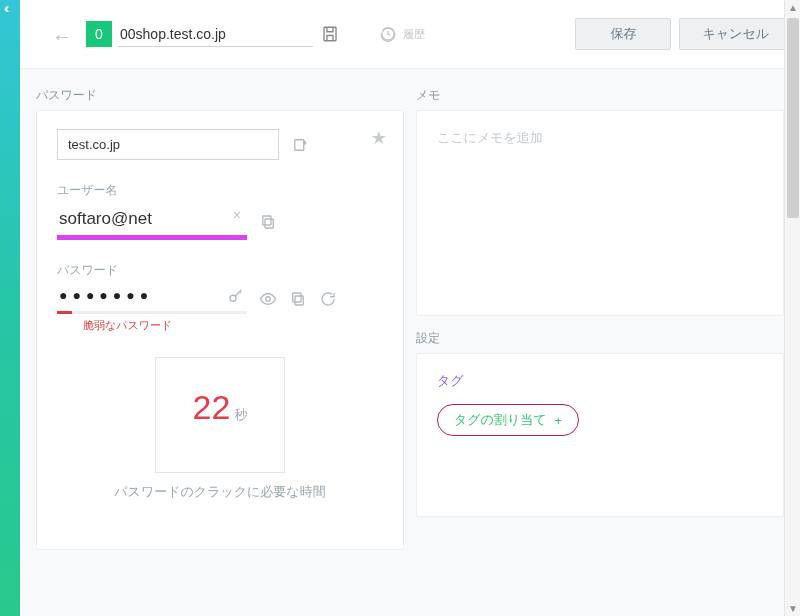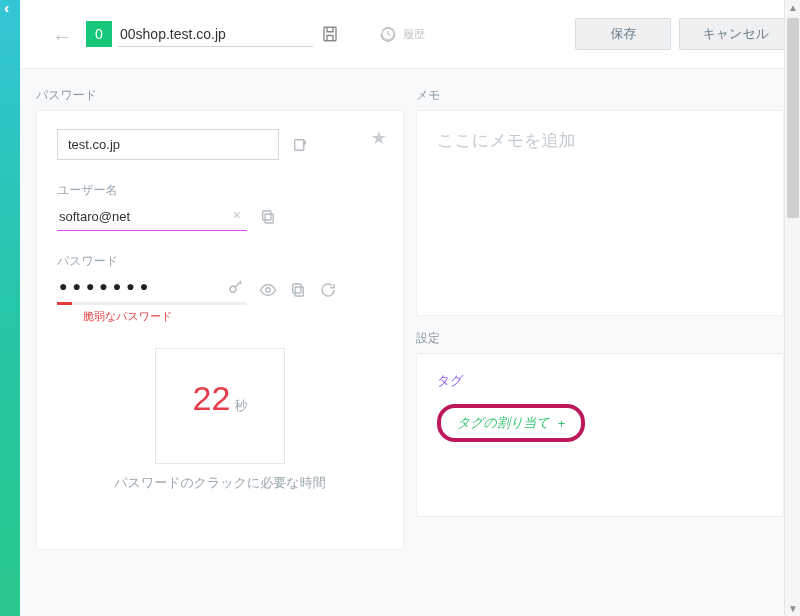--- a/index.html
+++ b/index.html
@@ -181,23 +181,23 @@
     padding: 7px 10px;
     font-size: 13px;
     color: #333;
     outline: none;
     background: #fff;
     max-width: 222px;
   }
   .underline-input {
     flex: 1;
     border: none;
-    border-bottom: 1px solid #d946ef;
+    border-bottom: 5px solid #d946ef;
     padding: 6px 2px;
-    font-size: 13px;
+    font-size: 17px;
     color: #333;
     outline: none;
     background: transparent;
     max-width: 190px;
   }
   .underline-wrap {
     position: relative;
     flex: 1;
     max-width: 190px;
   }
@@ -278,44 +278,43 @@
     color: #9aa7af;
     font-size: 13px;
     margin-top: 10px;
   }
 
   .memo-panel {
     min-height: 206px;
   }
   .memo-placeholder {
     color: #c4cbd0;
-    font-size: 17px;
+    font-size: 13px;
   }
 
   .settings-stack { display: flex; flex-direction: column; }
   .settings-panel {
     min-height: 164px;
   }
   .tag-label {
     color: #8b5cf6;
     font-size: 13px;
     margin-bottom: 14px;
   }
   .tag-pill {
     display: inline-flex;
     align-items: center;
     gap: 8px;
-    border: 4px solid #be185d;
+    border: 1px solid #be185d;
     color: #33c46f;
     border-radius: 18px;
     padding: 6px 16px;
     font-size: 13px;
     cursor: pointer;
     background: #fff;
-    font-style: italic;
   }
 
   svg.icon { width: 18px; height: 18px; display: block; }
 </style>
 </head>
 <body>
 
 <div class="viewport">
 
   <div class="left-rail">

